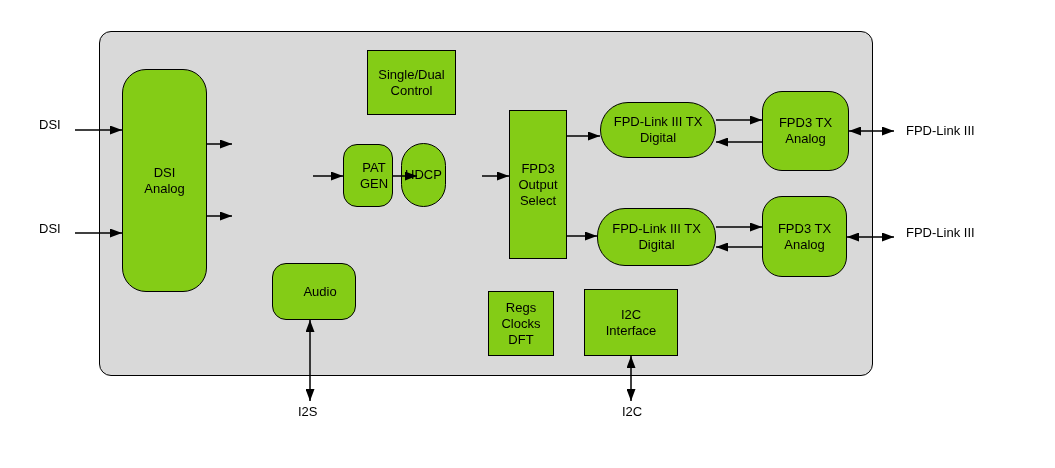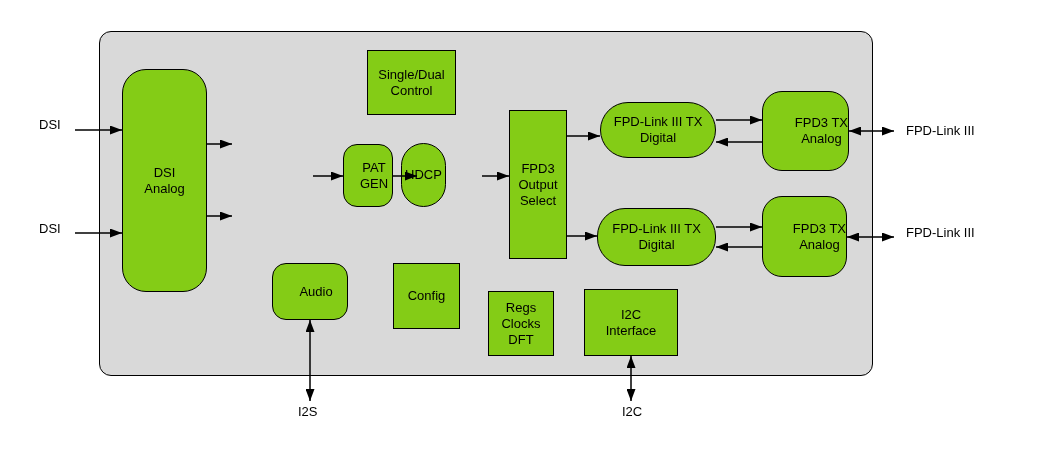--- a/index.html
+++ b/index.html
@@ -38,21 +38,21 @@
     text-align: center;
     font-size: 13px;
     line-height: 16px;
     color: #000000;
   }
   .block span {
     white-space: pre-line;
   }
   .r14 { border-radius: 14px; padding-left: 12px; }
   .r16 { border-radius: 28px; }
-  .r20 { border-radius: 20px; justify-content: flex-end; }
+  .r20 { border-radius: 20px; }
   .r24 { border-radius: 24px; }
   .wires {
     position: absolute;
     left: 0;
     top: 0;
     width: 1055px;
     height: 468px;
     pointer-events: none;
   }
   .ext-label {
@@ -109,27 +109,24 @@
   <div class="block r16" style="left:597px;top:208px;width:119px;height:58px">
     <span>FPD-Link III TX
 Digital</span>
   </div>
 
   <div class="block r20" style="left:762px;top:196px;width:85px;height:81px">
     <span>FPD3 TX
 Analog</span>
   </div>
 
-  <div class="block r14" style="left:272px;top:263px;width:76px;height:57px">
+  <div class="block r14" style="left:272px;top:263px;width:84px;height:57px">
     <span>Audio</span>
   </div>
 
-  <div class="block" style="left:393px;top:263px;width:67px;height:66px">
-    <span>Config</span>
-  </div>
 
   <div class="block" style="left:488px;top:291px;width:66px;height:65px">
     <span>Regs
 Clocks
 DFT</span>
   </div>
 
   <div class="block" style="left:584px;top:289px;width:94px;height:67px">
     <span>I2C
 Interface</span>

